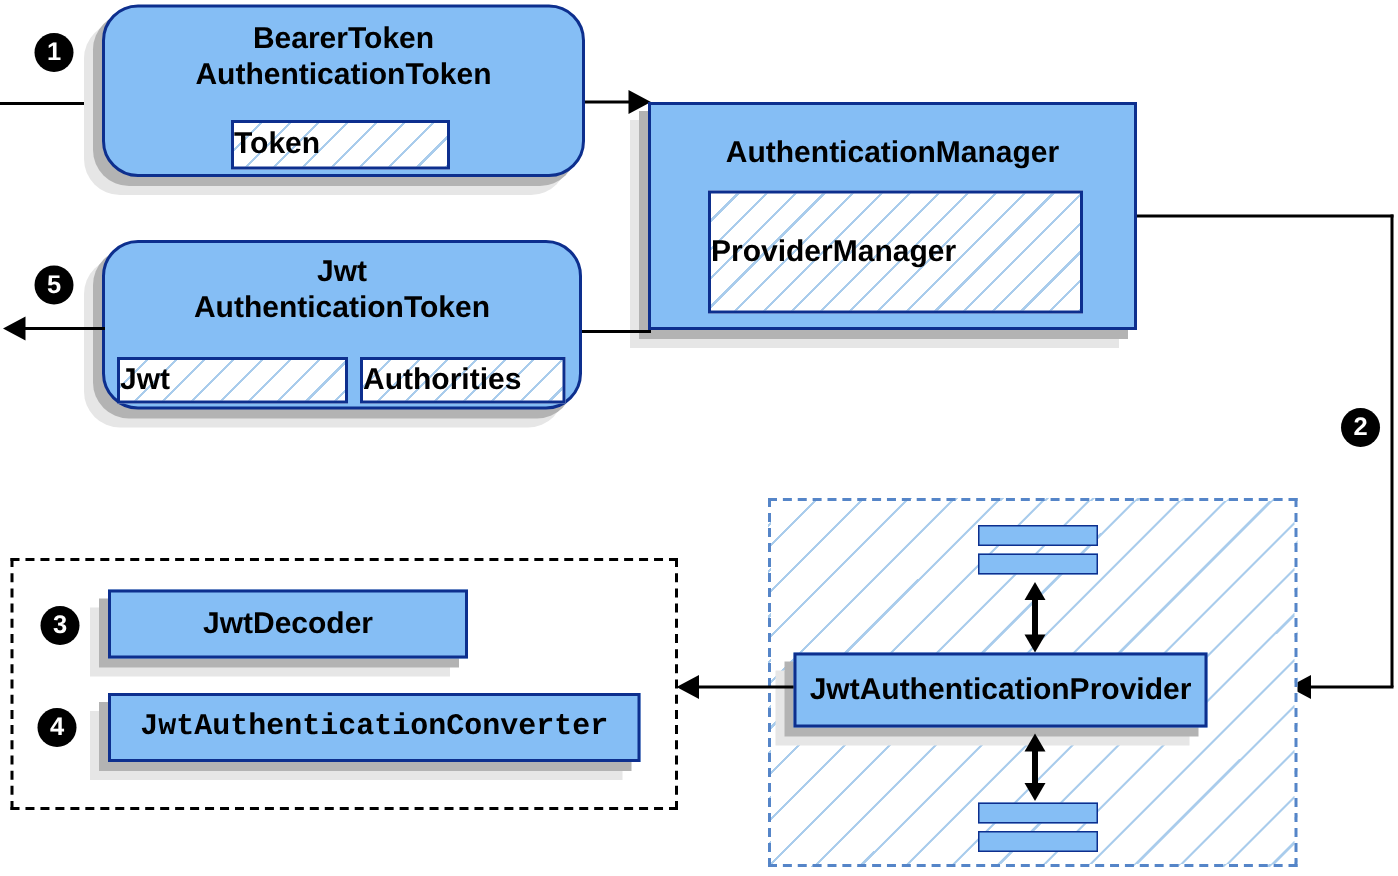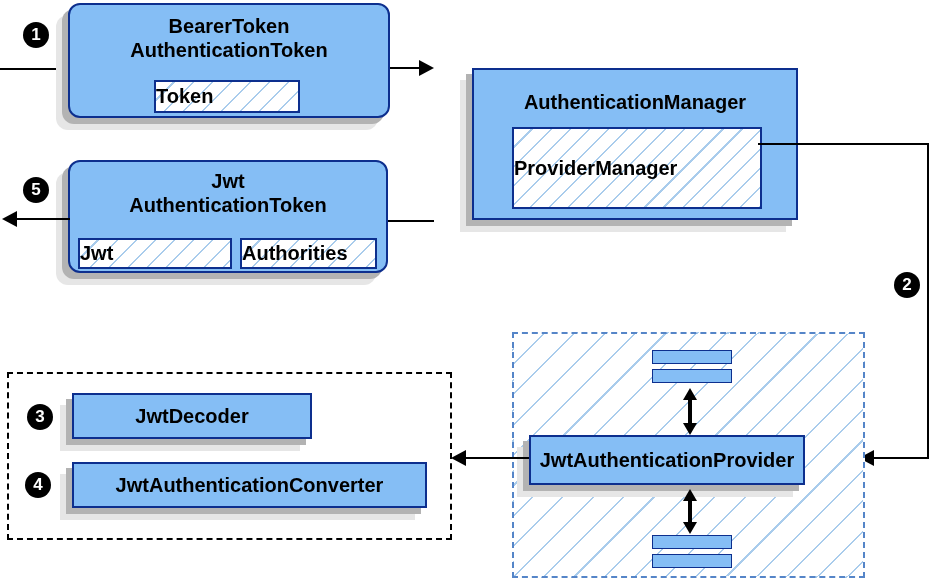--- a/index.html
+++ b/index.html
@@ -17,21 +17,21 @@
     position:relative;width:932px;height:584px;overflow:hidden;background:#fff;
     font-family:"Liberation Sans",sans-serif;color:var(--text);
   }
   .node{
     position:absolute;box-sizing:border-box;
     background:var(--node-fill);
     border:2px solid var(--node-border);
     box-shadow:-6px 6px 0 0 var(--shadow-dark), -12px 12px 0 0 var(--shadow-light);
     text-align:center;font-weight:bold;
   }
-  .rounded{border-radius:12px;}
+  .rounded{border-radius:24px;}
   .node-title{font-weight:bold;font-size:20px;line-height:24px;}
   .chip{
     position:absolute;box-sizing:border-box;
     border:2px solid var(--node-border);
     background-color:#fff;
     background-image:repeating-linear-gradient(135deg, transparent 0 12px, var(--hatch-line) 12px 13.5px);
     font-weight:bold;text-align:left;
   }
   .hatch-lg{
     background-color:#fff;
@@ -77,21 +77,21 @@
       <div>AuthenticationToken</div>
     </div>
     <div class="chip" style="left:84px;top:75px;width:146px;height:33px;font-size:20px;line-height:29px;">
       <span>Token</span>
     </div>
   </div>
 
   <div class="line" style="left:390px;top:67px;width:31px;height:2px;"></div>
   <div class="tri tri-right" style="left:419px;top:60px;"></div>
 
-  <div class="node" style="left:432px;top:68px;width:326px;height:152px;margin-left:40px;">
+  <div class="node" style="left:432px;top:68px;width:326px;height:152px;">
     <div class="node-title" style="padding-top:20px;">AuthenticationManager</div>
     <div class="chip" style="left:38px;top:57px;width:250px;height:82px;font-size:20px;line-height:78px;">
       <span>ProviderManager</span>
     </div>
   </div>
 
   <div class="node rounded" style="left:68px;top:160px;width:320px;height:113px;">
     <div class="node-title" style="padding-top:7px;">
       <div>Jwt</div>
       <div>AuthenticationToken</div>
@@ -150,20 +150,20 @@
 
   <div class="dashed-box dashed-black" style="left:7px;top:372px;width:445px;height:168px;"></div>
 
   <div class="node" style="left:72px;top:393px;width:240px;height:46px;">
     <div class="node-title" style="line-height:42px;">JwtDecoder</div>
   </div>
   <div class="badge" style="left:27px;top:404px;">
       <span>3</span>
     </div>
 
-  <div class="node" style="left:72px;top:462px;width:355px;height:46px;">
+  <div class="node" style="left:72px;top:462px;width:355px;height:46px;font-family:Liberation Mono, monospace;">
     <div class="node-title" style="line-height:42px;">JwtAuthenticationConverter</div>
   </div>
   <div class="badge" style="left:25px;top:472px;">
       <span>4</span>
     </div>
 
 </div>
 
 </body></html>

